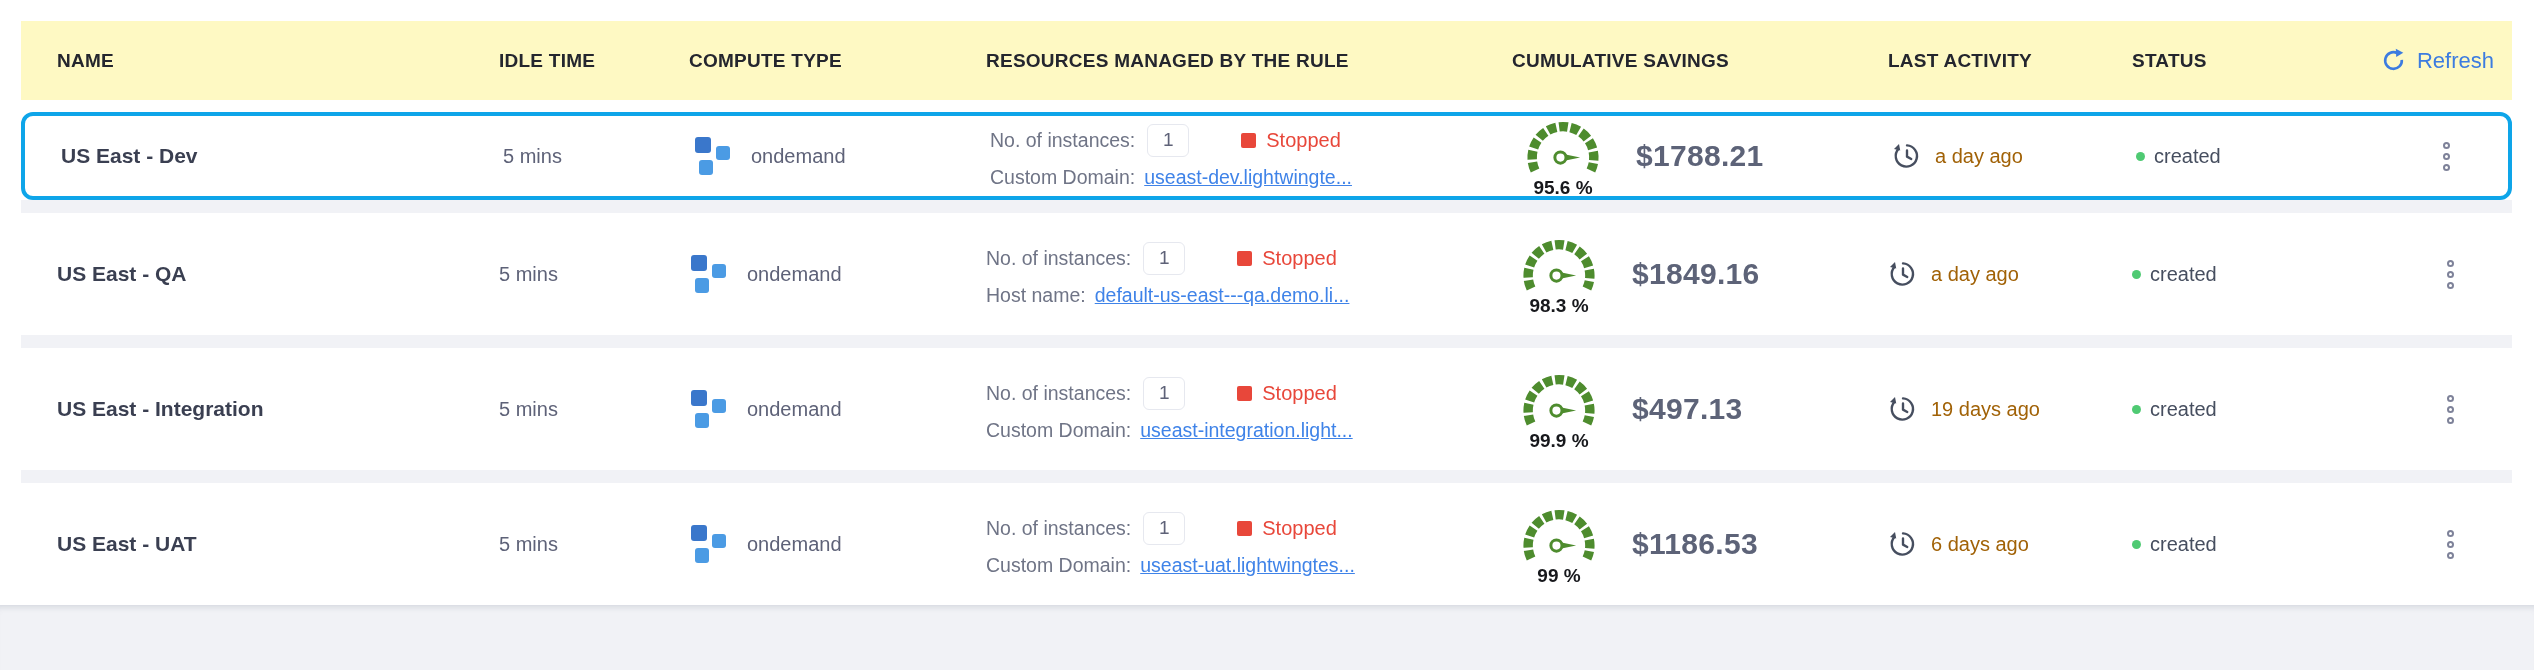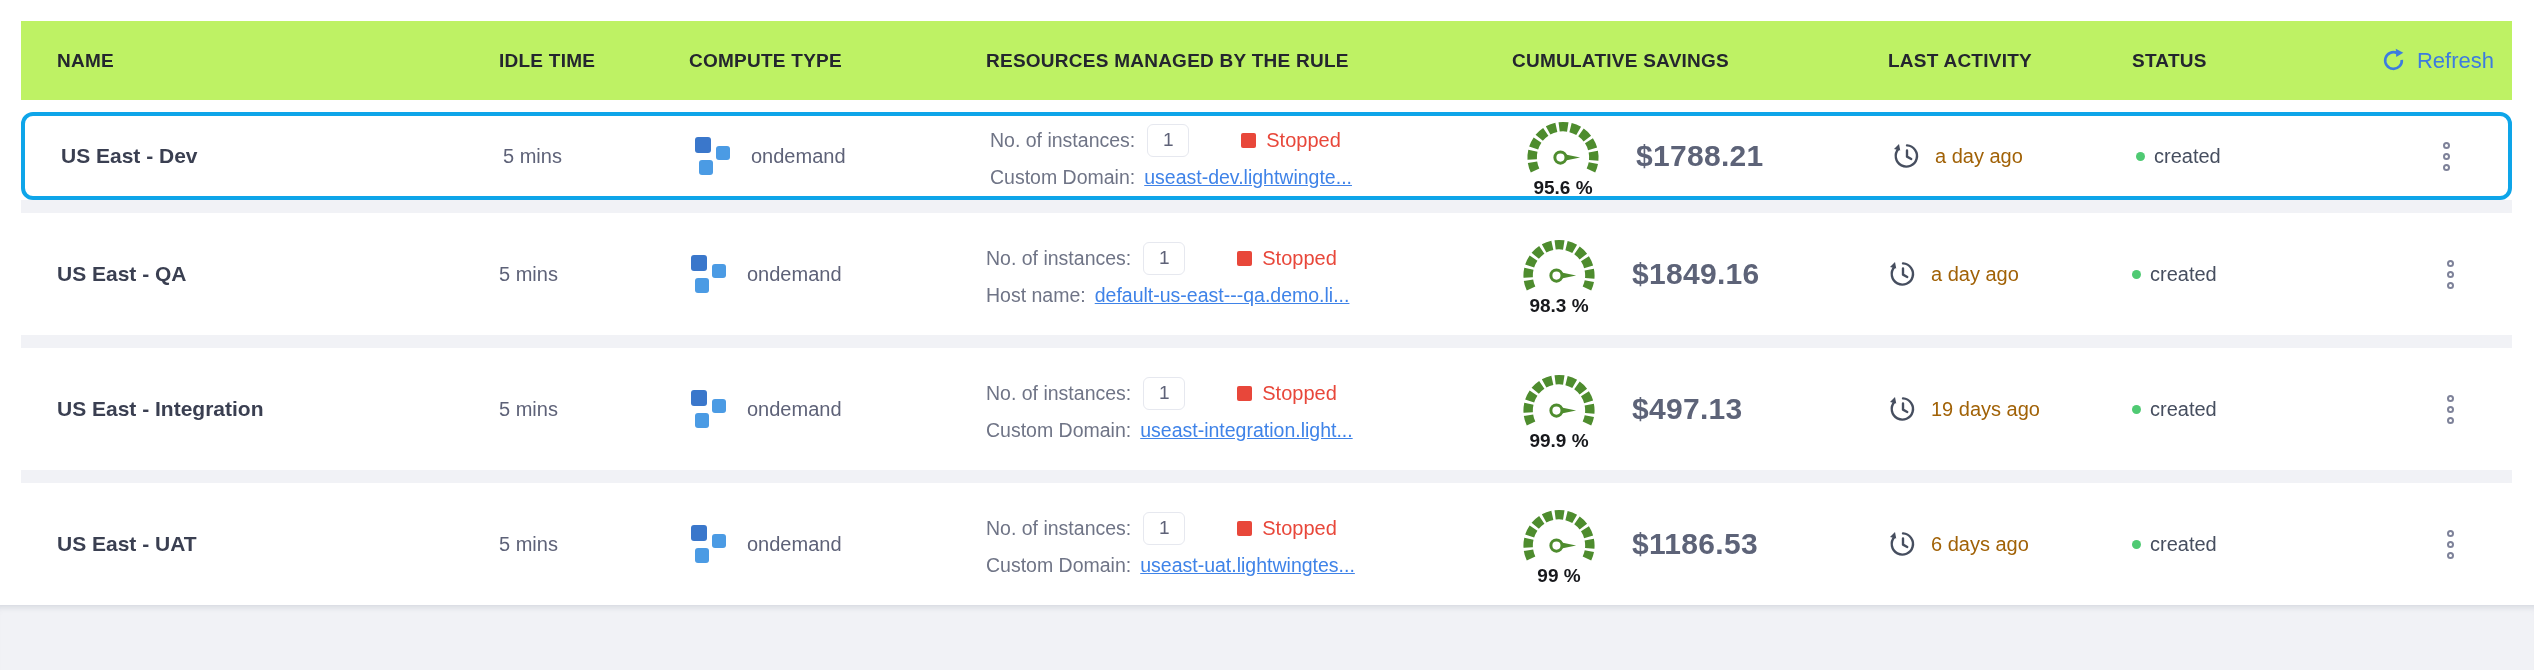--- a/index.html
+++ b/index.html
@@ -12,21 +12,21 @@
   .c-name     { width:442px; flex:none; }
   .c-idle     { width:190px; flex:none; }
   .c-compute  { width:297px; flex:none; }
   .c-res      { width:526px; flex:none; }
   .c-sav      { width:376px; flex:none; }
   .c-act      { width:244px; flex:none; }
   .c-status   { width:230px; flex:none; }
   .c-actions  { flex:1; display:flex; justify-content:flex-end; align-items:flex-end; padding-right:18px; }
 
   
-  .thead { display:flex; align-items:center; height:79px; background:#bef264; flex:none; }
+  .thead { display:flex; align-items:center; height:79px; background:#fef9c3; flex:none; }
   .th { font-size:19px; font-weight:bold; color:#24262e; letter-spacing:0.25px; }
   .refresh-btn { display:flex; align-items:center; gap:11px; color:#3c7ce0; font-size:22px; cursor:pointer; background:none; border:none; font-family:inherit; }
 
   
   .white-gap { height:12px; background:#ffffff; flex:none; }
   .row-gap { height:13px; background:#f1f2f6; flex:none; }
   .row { display:flex; align-items:center; background:#ffffff; height:122px; flex:none; }
   .row.selected { height:88px; border:4px solid #0ea5e9; border-radius:12px; }
 
   .name-cell { font-size:21px; font-weight:bold; color:#3a3f51; }

